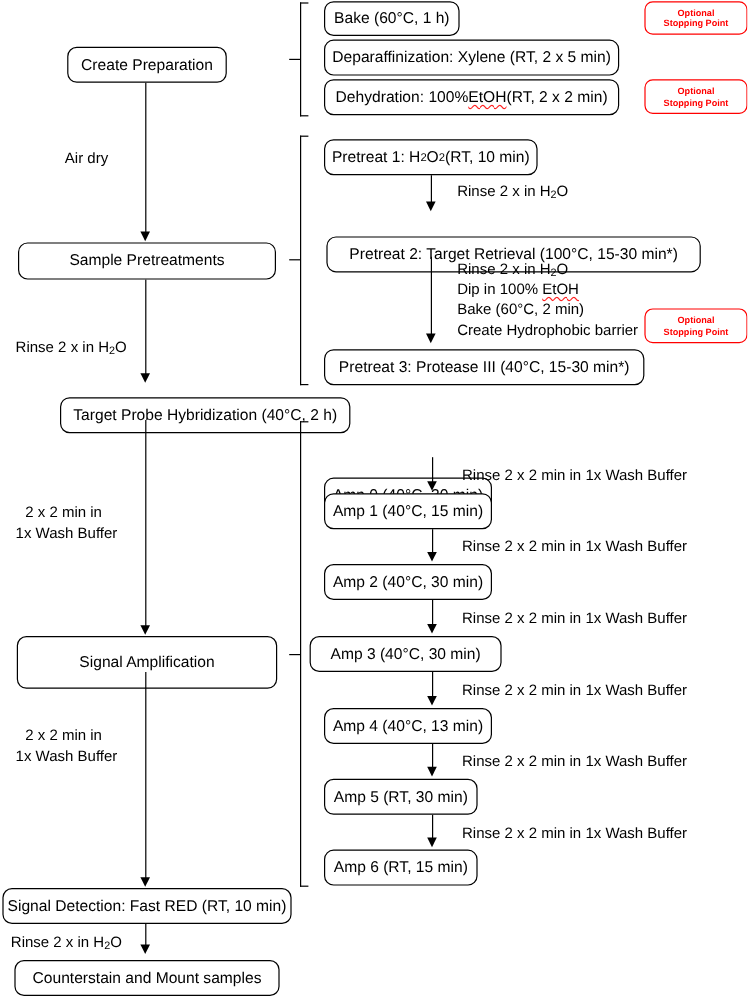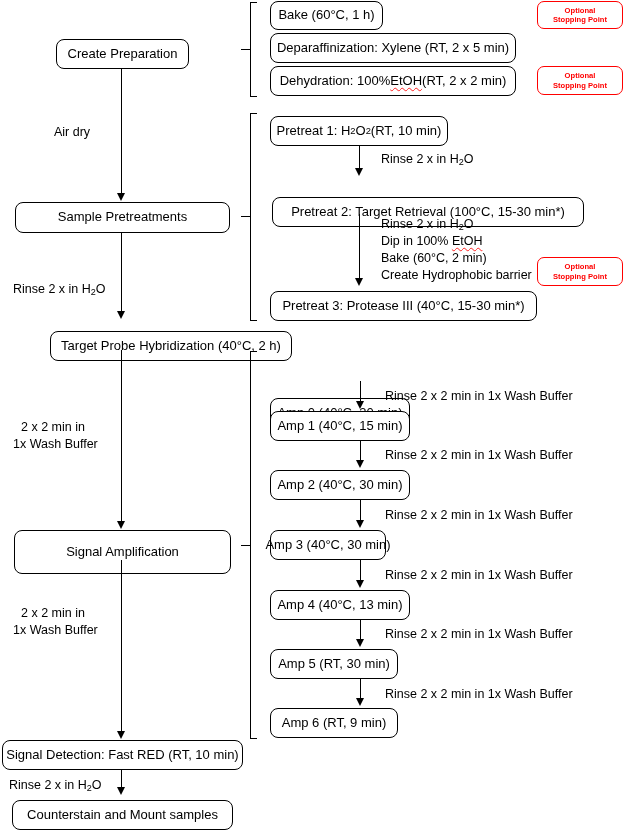--- a/index.html
+++ b/index.html
@@ -173,24 +173,24 @@
   </div>
 
   <div class="node" style="left:270px; top:291px; width:267px; height:30px;">Pretreat 3: Protease III (40°C, 15-30 min*)</div>
 
   <div class="bracket" style="left:250px; top:351px; height:388px;"></div>
   <div class="tick" style="left:241px; top:545px;"></div>
 
   <div class="node" style="left:270px; top:351px; width:140px; height:30px;margin-top:47px;">Amp 0 (40°C, 30 min)</div>
   <div class="node" style="left:270px; top:411px; width:140px; height:30px;">Amp 1 (40°C, 15 min)</div>
   <div class="node" style="left:270px; top:470px; width:140px; height:30px;">Amp 2 (40°C, 30 min)</div>
-  <div class="node" style="left:270px; top:530px; width:116px; height:30px;">Amp 3 (40°C, 30 min)</div>
+  <div class="node" style="left:258px; top:530px; width:160px; height:30px;">Amp 3 (40°C, 30 min)</div>
   <div class="node" style="left:270px; top:590px; width:140px; height:30px;">Amp 4 (40°C, 13 min)</div>
   <div class="node" style="left:270px; top:649px; width:128px; height:30px;">Amp 5 (RT, 30 min)</div>
-  <div class="node" style="left:270px; top:708px; width:128px; height:30px;">Amp 6 (RT, 9 min)</div>
+  <div class="node" style="left:270px; top:708px; width:128px; height:30px;">Amp 6 (RT, 15 min)</div>
 
   <div class="vline" style="left:360px; top:381px; height:22px;"></div>
   <div class="arrowhead" style="left:356px; top:401px;"></div>
   <div class="lbl" style="left:385px; top:388px;">Rinse 2 x 2 min in 1x Wash Buffer</div>
 
   <div class="vline" style="left:360px; top:441px; height:22px;"></div>
   <div class="arrowhead" style="left:356px; top:460px;"></div>
   <div class="lbl" style="left:385px; top:447px;">Rinse 2 x 2 min in 1x Wash Buffer</div>
 
   <div class="vline" style="left:360px; top:500px; height:22px;"></div>

